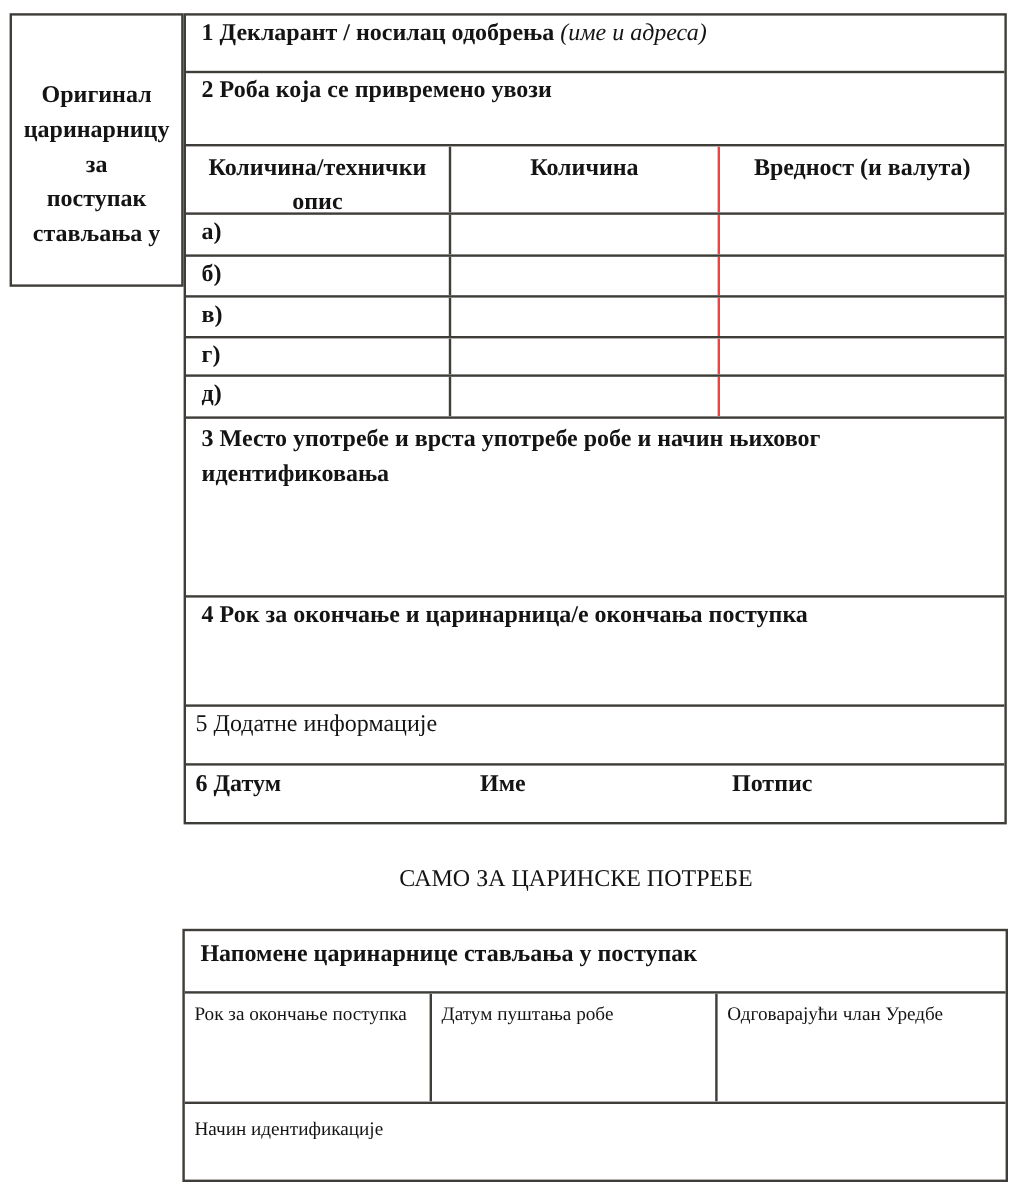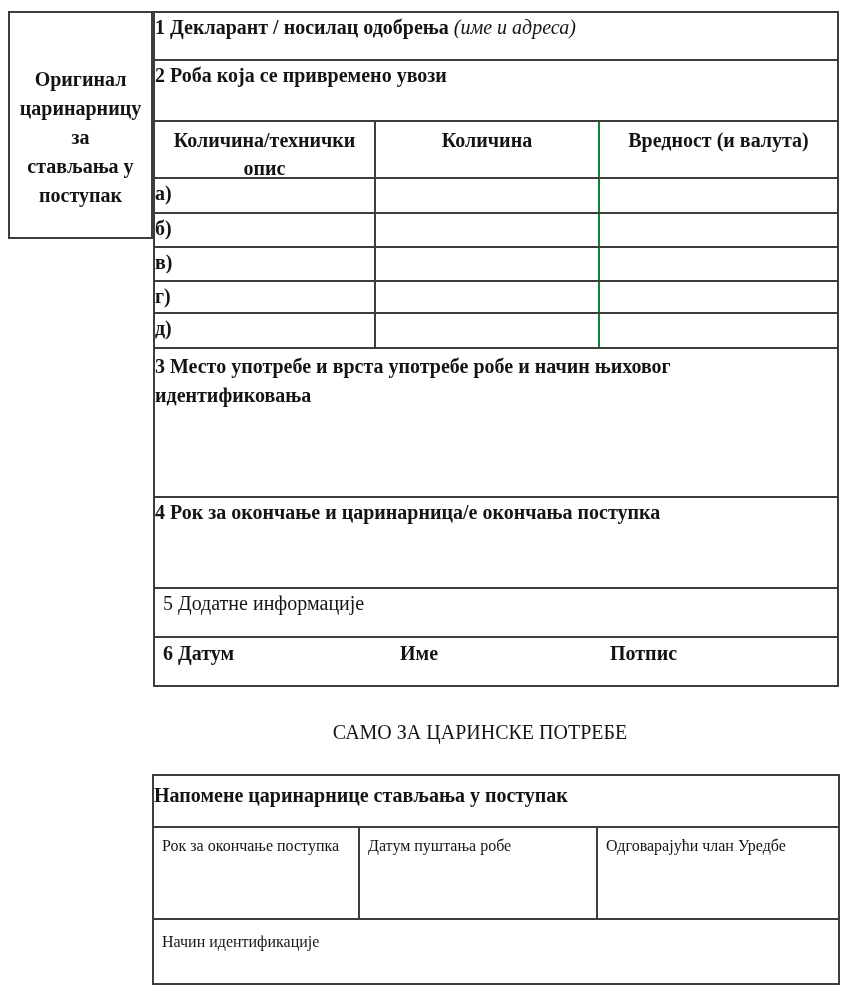--- a/index.html
+++ b/index.html
@@ -34,27 +34,27 @@
   .main-table {
     left: 153px; top: 11px; width: 686px; height: 676px;
     display: flex; flex-direction: column;
   }
   .mrow {
     box-sizing: border-box;
     border-bottom: 2px solid #3f3d38;
     overflow: hidden;
   }
   .mrow.last { border-bottom: none; flex: 1; }
-  .lbl { font-weight: bold; padding: 3px 0; }
+  .lbl { font-weight: bold; padding: 3px 13px; }
   .plain { font-weight: normal; padding: 3px 8px; }
   .italic { font-style: italic; font-weight: normal; }
 
   .cols { display: flex; }
   .c1 { width: 221px; border-right: 2px solid #3f3d38; box-sizing: border-box; }
-  .c2 { width: 224px; border-right: 2px solid #15803d; box-sizing: border-box; }
+  .c2 { width: 224px; border-right: 2px solid #ef4444; box-sizing: border-box; }
   .c3 { flex: 1; border-radius: 17px; }
   .hdr-cell {
     font-weight: bold; text-align: center;
     padding-top: 4px; line-height: 28px;
   }
   .wrap-590 { max-width: 600px; line-height: 29px; }
 
   .sig-row { position: relative; }
   .sig-row span { position: absolute; top: 4px; font-weight: bold; }
   .sig-date { left: 8px; }
@@ -80,22 +80,22 @@
   .ncell { font-weight: normal; padding: 4px 8px; font-size: 16px; line-height: 28px; }
 </style>
 </head>
 <body>
 
 <div class="abs bordered copy-box">
   <div class="lines">
     <div>Оригинал</div>
     <div>царинарницу</div>
     <div>за</div>
+    <div>поступак</div>
     <div>стављања у</div>
-    <div>поступак</div>
   </div>
 </div>
 
 <div class="abs bordered main-table">
 
   <div class="mrow" style="height:48px;">
     <div class="lbl">
       <span>1 Декларант / носилац одобрења</span>
       <span class="italic"> (име и адреса)</span>
     </div>

